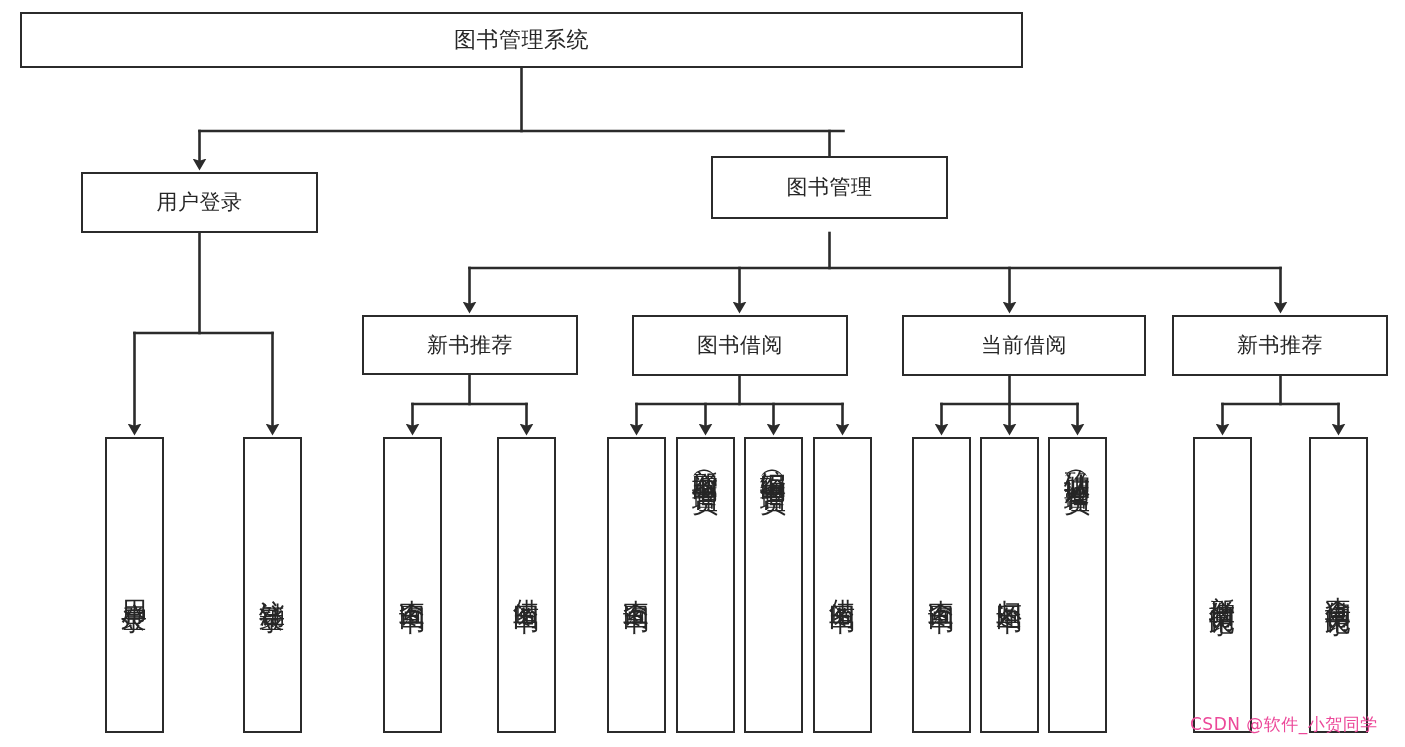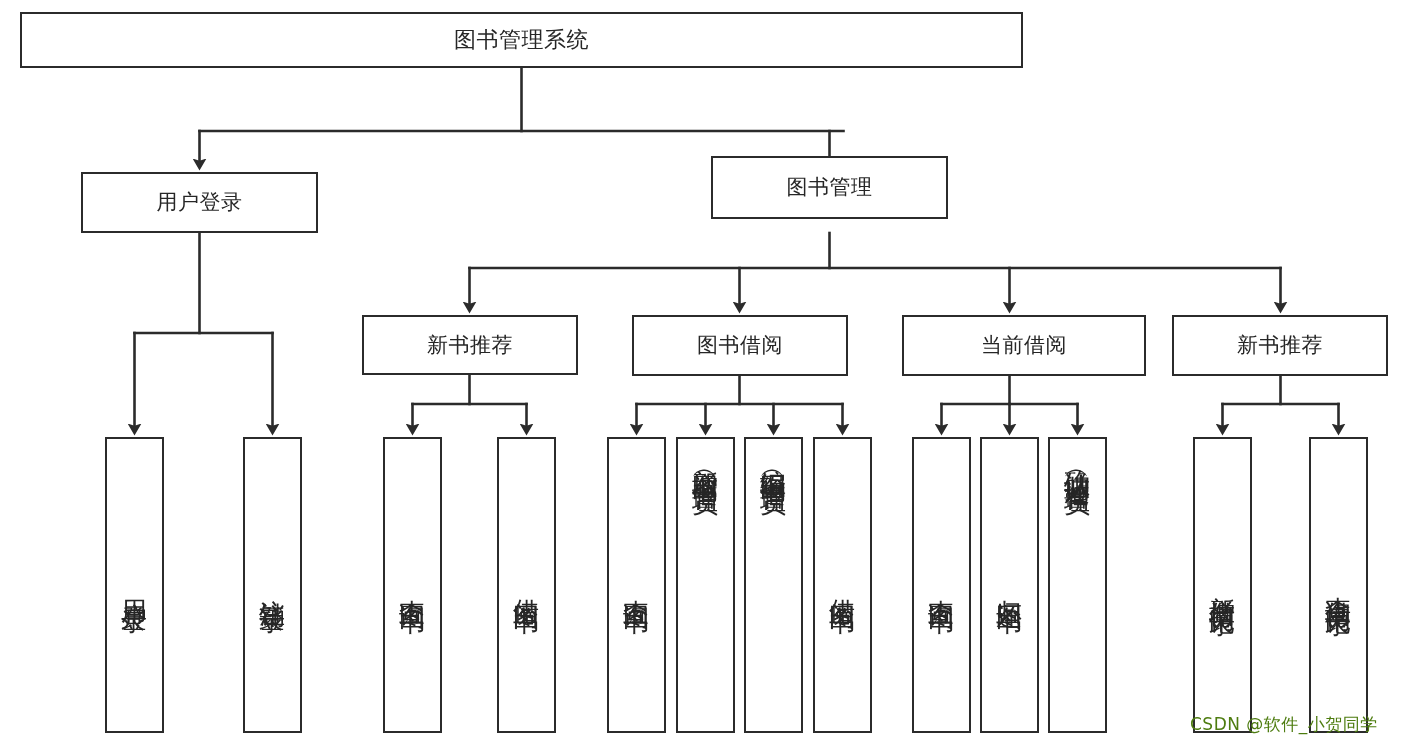--- a/index.html
+++ b/index.html
@@ -61,21 +61,21 @@
     font-size: 26px;
     line-height: 1.0;
     letter-spacing: 3px;
   }
   .node.v.mid {
     align-items: center;
     padding-top: 0;
   }
   #watermark {
     position: absolute;
-    color: #4d7c0f;
+    color: #ec4899;
     font-size: 17px;
     letter-spacing: 0.5px;
     white-space: nowrap;
     z-index: 5;
     left: 1190px;
     top: 713px;
   }
 </style>
 </head>
 <body>

